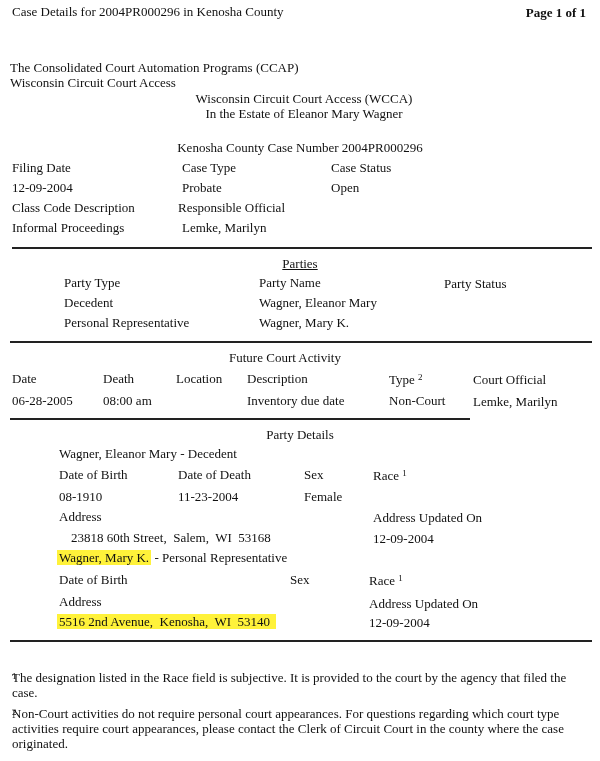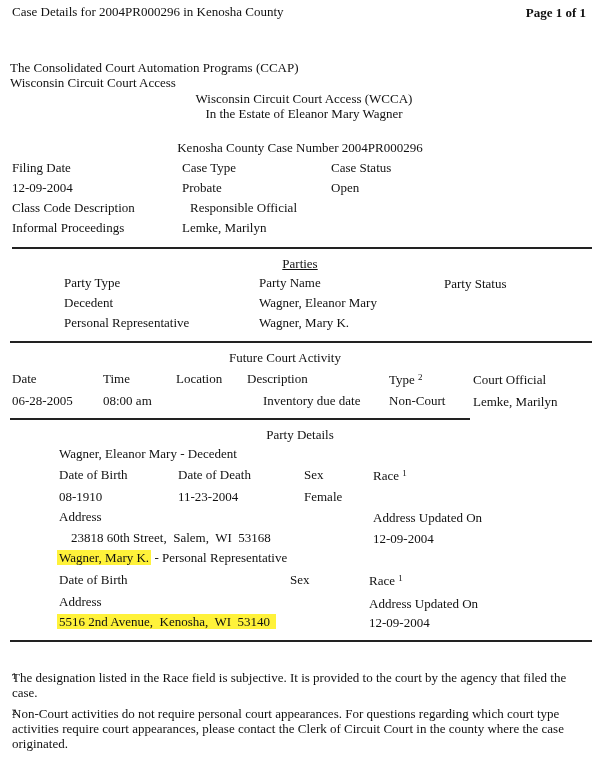--- a/index.html
+++ b/index.html
@@ -27,21 +27,21 @@
 <div class="abs c" style="left:0;width:600px;top:140px;">Kenosha County Case Number 2004PR000296</div>
 
 <div>
   <div class="abs" style="left:12px;top:160px;">Filing Date</div>
   <div class="abs" style="left:182px;top:160px;">Case Type</div>
   <div class="abs" style="left:331px;top:160px;">Case Status</div>
   <div class="abs" style="left:12px;top:180px;">12-09-2004</div>
   <div class="abs" style="left:182px;top:180px;">Probate</div>
   <div class="abs" style="left:331px;top:180px;">Open</div>
   <div class="abs" style="left:12px;top:200px;">Class Code Description</div>
-  <div class="abs" style="left:190px;top:200px;text-align:right;">Responsible Official</div>
+  <div class="abs" style="left:178px;top:200px;text-align:right;">Responsible Official</div>
   <div class="abs" style="left:12px;top:220px;">Informal Proceedings</div>
   <div class="abs" style="left:182px;top:220px;">Lemke, Marilyn</div>
 </div>
 <div class="rule" style="left:12px;width:580px;top:247px;"></div>
 
 <div>
   <div class="abs c" style="left:0;width:600px;top:256px;text-decoration:underline;">Parties</div>
   <div class="abs" style="left:64px;top:275px;">Party Type</div>
   <div class="abs" style="left:259px;top:275px;">Party Name</div>
   <div class="abs" style="left:444px;top:276px;text-align:right;">Party Status</div>
@@ -52,29 +52,29 @@
   <div>
     <div class="abs" style="left:64px;top:315px;">Personal Representative</div>
     <div class="abs" style="left:259px;top:315px;">Wagner, Mary K.</div>
   </div>
 </div>
 <div class="rule" style="left:10px;width:582px;top:341px;"></div>
 
 <div>
   <div class="abs c" style="left:0;width:570px;top:350px;">Future Court Activity</div>
   <div class="abs" style="left:12px;top:371px;">Date</div>
-  <div class="abs" style="left:103px;top:371px;">Time</div>
+  <div class="abs" style="left:103px;top:371px;">Death</div>
   <div class="abs" style="left:176px;top:371px;">Location</div>
   <div class="abs" style="left:247px;top:371px;">Description</div>
   <div class="abs" style="left:389px;top:372px;"><span>Type</span> <sup>2</sup></div>
   <div class="abs" style="left:473px;top:372px;">Court Official</div>
   <div>
     <div class="abs" style="left:12px;top:393px;">06-28-2005</div>
     <div class="abs" style="left:103px;top:393px;">08:00 am</div>
-    <div class="abs" style="left:247px;top:393px;margin-left:16px;">Inventory due date</div>
+    <div class="abs" style="left:247px;top:393px;">Inventory due date</div>
     <div class="abs" style="left:389px;top:393px;">Non-Court</div>
     <div class="abs" style="left:473px;top:394px;">Lemke, Marilyn</div>
   </div>
 </div>
 <div class="rule" style="left:10px;width:460px;top:418px;"></div>
 
 <div>
   <div class="abs c" style="left:0;width:600px;top:427px;">Party Details</div>
 
   <div>

